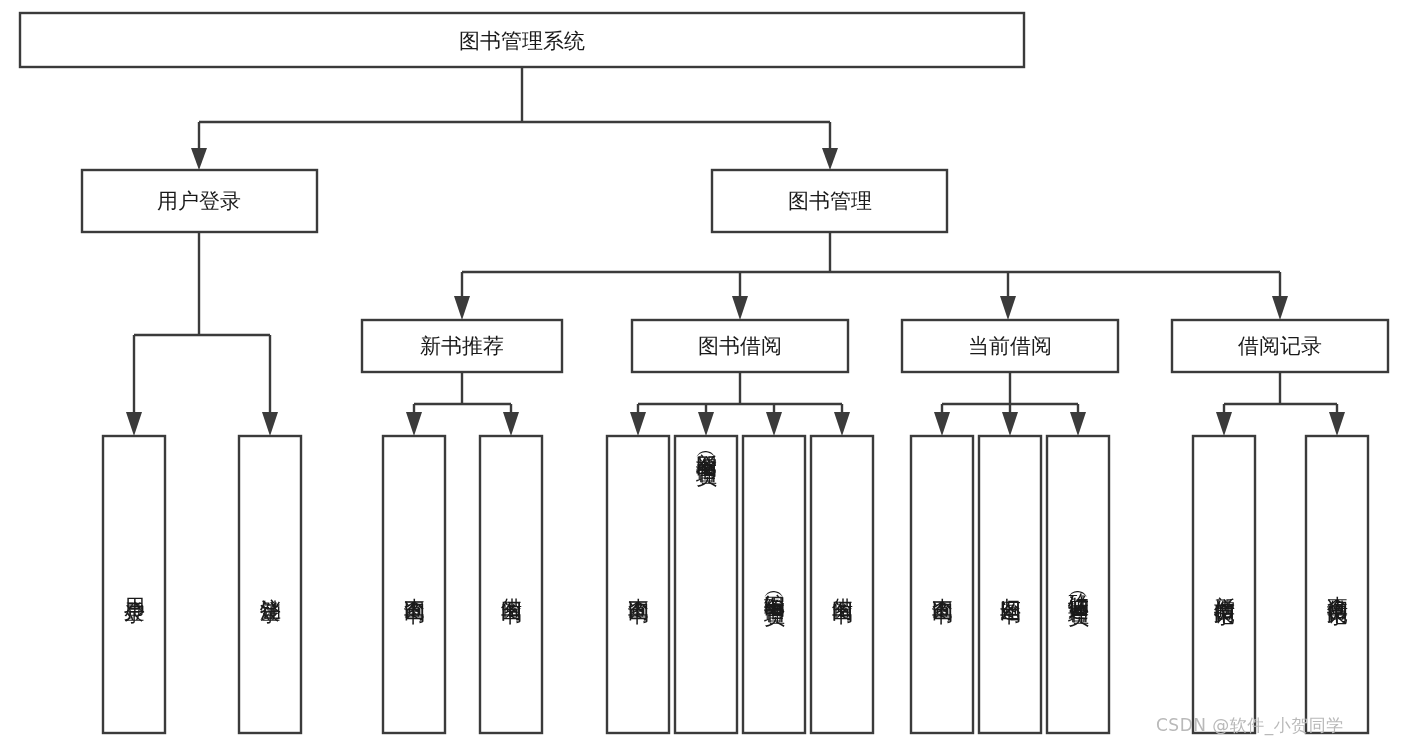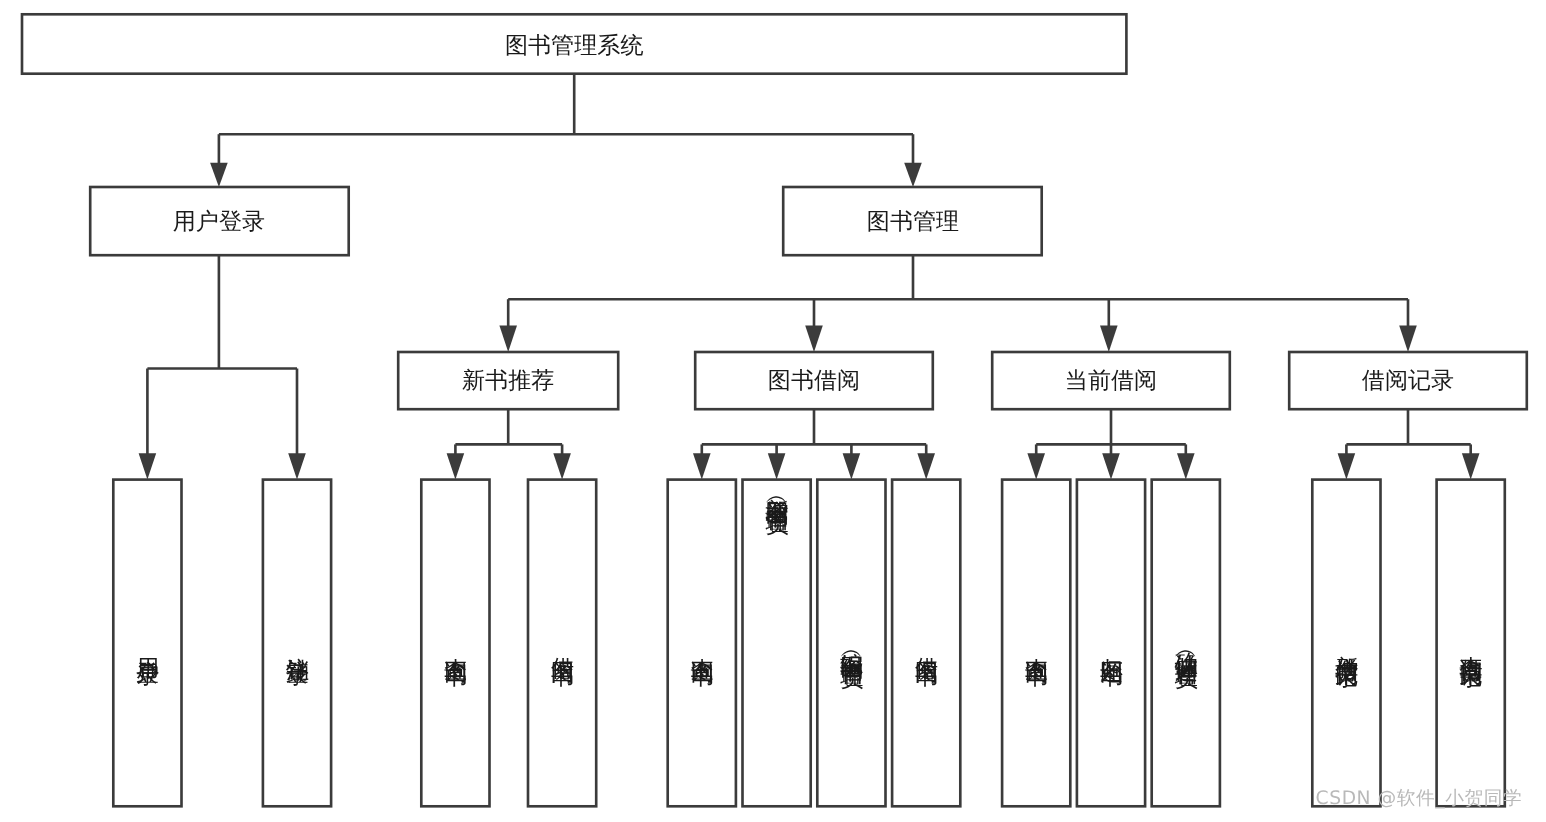--- a/index.html
+++ b/index.html
@@ -56,21 +56,21 @@
     font-size: 21px;
     line-height: 1.18;
     color: #1a1a1a;
     letter-spacing: 2px;
     white-space: nowrap;
     text-align: center;
     pointer-events: none;
   }
   .watermark {
     position: absolute;
-    left: 1196px;
+    left: 1156px;
     top: 714px;
     font-family: "DejaVu Sans", "Liberation Sans", sans-serif;
     font-size: 17px;
     color: #b9b9b9;
     white-space: nowrap;
     letter-spacing: 0.5px;
   }
 </style>
 </head>
 <body>

